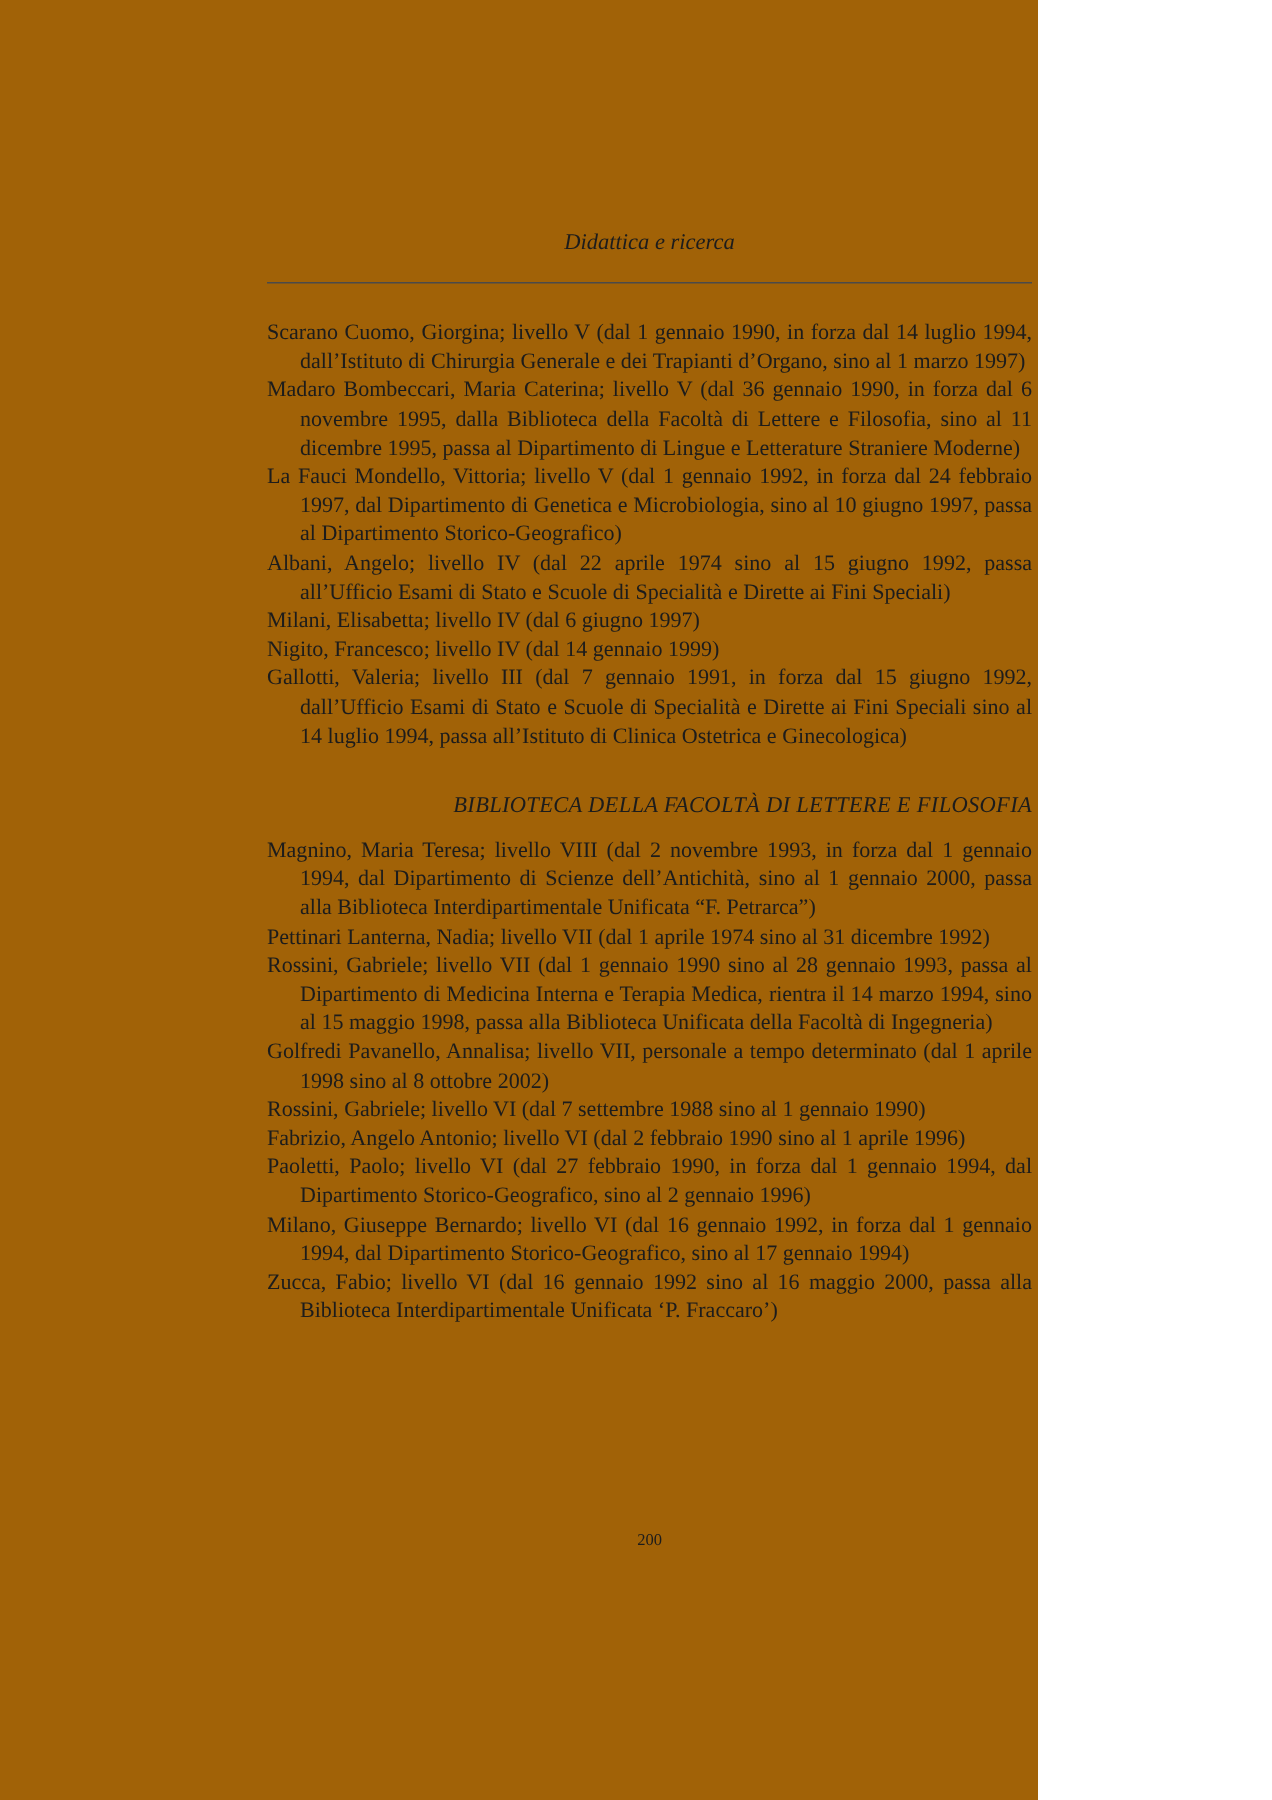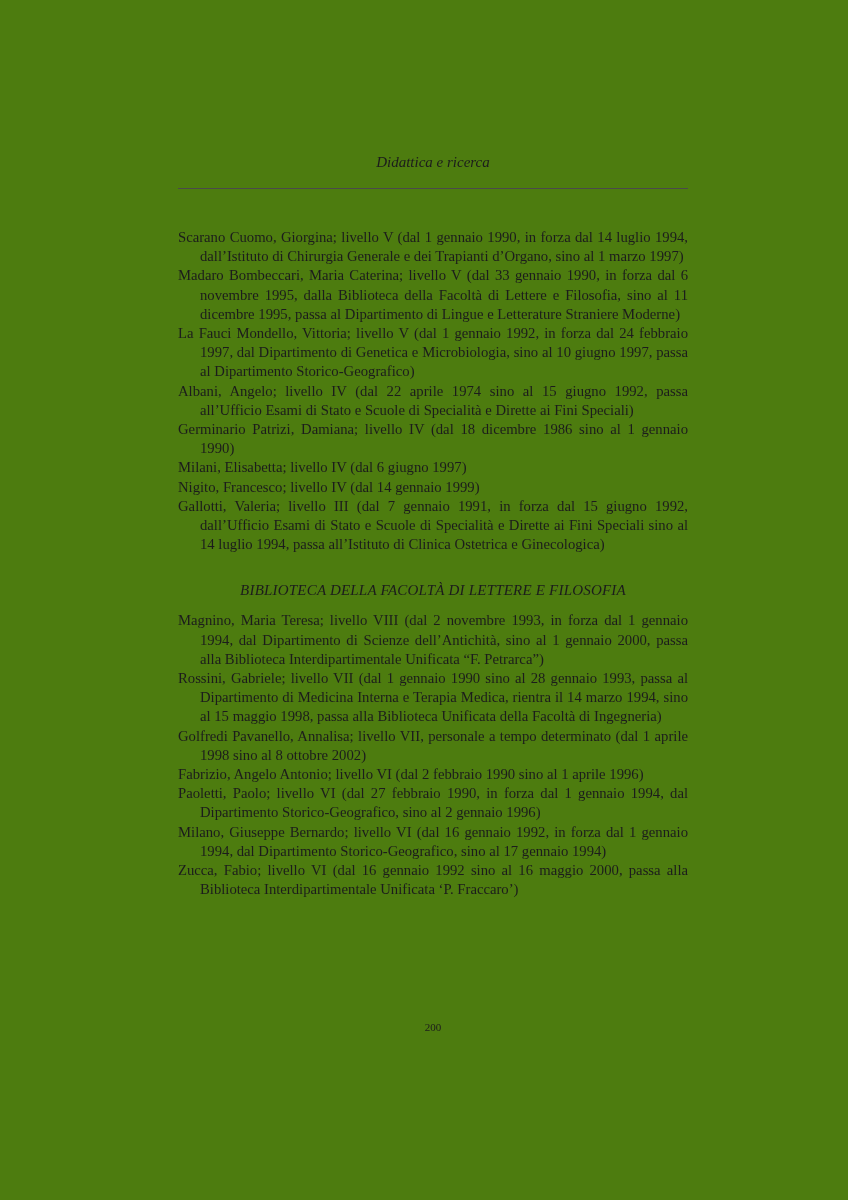--- a/index.html
+++ b/index.html
@@ -2,23 +2,23 @@
 <html><head>
 <meta charset="utf-8">
 <style>
   html, body {
     margin: 0;
     padding: 0;
     background: #ffffff;
   }
   .page {
     position: relative;
-    width: 848px;
+    width: 692px;
     height: 1200px;
-    background: #4d7c0f;
+    background: #a16207;
     font-family: "Liberation Serif", "DejaVu Serif", serif;
     color: #1c1c1c;
     overflow: hidden;
   }
   .running-header {
     position: absolute;
     top: 153px;
     left: 178px;
     width: 510px;
     text-align: center;
@@ -30,35 +30,35 @@
     position: absolute;
     top: 180px;
     left: 178px;
     width: 510px;
     height: 0;
     border: none;
     border-top: 1px solid #4a4a4a;
   }
   .body-block {
     position: absolute;
-    top: 228px;
+    top: 213px;
     left: 178px;
     width: 510px;
   }
   .entry {
     margin: 0;
     text-align: justify;
     font-size: 14.7px;
     line-height: 19.2px;
     padding-left: 22px;
     text-indent: -22px;
   }
   .section-heading {
     margin: 27px 0 11px 0;
-    text-align: center;
+    text-align: right;
     font-style: italic;
     font-size: 15px;
     line-height: 19px;
     letter-spacing: 0.2px;
   }
   .page-number {
     position: absolute;
     top: 1021px;
     left: 178px;
     width: 510px;
@@ -72,35 +72,36 @@
 <div class="page">
 
   <div class="running-header">Didattica e ricerca</div>
 
   <hr class="header-rule">
 
   <div class="body-block">
 
     <div>
         <p class="entry">Scarano Cuomo, Giorgina; livello V (dal 1 gennaio 1990, in forza dal 14 luglio 1994, dall’Istituto di Chirurgia Generale e dei Trapianti d’Organo, sino al 1 marzo 1997)</p>
-        <p class="entry">Madaro Bombeccari, Maria Caterina; livello V (dal 33 gennaio 1990, in forza dal 6 novembre 1995, dalla Biblioteca della Facoltà di Lettere e Filosofia, sino al 11 dicembre 1995, passa al Dipartimento di Lingue e Letterature Straniere Moderne)</p>
+        <p class="entry">Madaro Bombeccari, Maria Caterina; livello V (dal 36 gennaio 1990, in forza dal 6 novembre 1995, dalla Biblioteca della Facoltà di Lettere e Filosofia, sino al 11 dicembre 1995, passa al Dipartimento di Lingue e Letterature Straniere Moderne)</p>
         <p class="entry">La Fauci Mondello, Vittoria; livello V (dal 1 gennaio 1992, in forza dal 24 febbraio 1997, dal Dipartimento di Genetica e Microbiologia, sino al 10 giugno 1997, passa al Dipartimento Storico-Geografico)</p>
         <p class="entry">Albani, Angelo; livello IV (dal 22 aprile 1974 sino al 15 giugno 1992, passa all’Ufficio Esami di Stato e Scuole di Specialità e Dirette ai Fini Speciali)</p>
-        <p class="entry">Germinario Patrizi, Damiana; livello IV (dal 18 dicembre 1986 sino al 1 gennaio 1990)</p>
         <p class="entry">Milani, Elisabetta; livello IV (dal 6 giugno 1997)</p>
         <p class="entry">Nigito, Francesco; livello IV (dal 14 gennaio 1999)</p>
         <p class="entry">Gallotti, Valeria; livello III (dal 7 gennaio 1991, in forza dal 15 giugno 1992, dall’Ufficio Esami di Stato e Scuole di Specialità e Dirette ai Fini Speciali sino al 14 luglio 1994, passa all’Istituto di Clinica Ostetrica e Ginecologica)</p>
       </div>
 
     <div class="section-heading">BIBLIOTECA DELLA FACOLTÀ DI LETTERE E FILOSOFIA</div>
 
     <div>
         <p class="entry">Magnino, Maria Teresa; livello VIII (dal 2 novembre 1993, in forza dal 1 gennaio 1994, dal Dipartimento di Scienze dell’Antichità, sino al 1 gennaio 2000, passa alla Biblioteca Interdipartimentale Unificata “F. Petrarca”)</p>
+        <p class="entry">Pettinari Lanterna, Nadia; livello VII (dal 1 aprile 1974 sino al 31 dicembre 1992)</p>
         <p class="entry">Rossini, Gabriele; livello VII (dal 1 gennaio 1990 sino al 28 gennaio 1993, passa al Dipartimento di Medicina Interna e Terapia Medica, rientra il 14 marzo 1994, sino al 15 maggio 1998, passa alla Biblioteca Unificata della Facoltà di Ingegneria)</p>
         <p class="entry">Golfredi Pavanello, Annalisa; livello VII, personale a tempo determinato (dal 1 aprile 1998 sino al 8 ottobre 2002)</p>
+        <p class="entry">Rossini, Gabriele; livello VI (dal 7 settembre 1988 sino al 1 gennaio 1990)</p>
         <p class="entry">Fabrizio, Angelo Antonio; livello VI (dal 2 febbraio 1990 sino al 1 aprile 1996)</p>
         <p class="entry">Paoletti, Paolo; livello VI (dal 27 febbraio 1990, in forza dal 1 gennaio 1994, dal Dipartimento Storico-Geografico, sino al 2 gennaio 1996)</p>
         <p class="entry">Milano, Giuseppe Bernardo; livello VI (dal 16 gennaio 1992, in forza dal 1 gennaio 1994, dal Dipartimento Storico-Geografico, sino al 17 gennaio 1994)</p>
         <p class="entry">Zucca, Fabio; livello VI (dal 16 gennaio 1992 sino al 16 maggio 2000, passa alla Biblioteca Interdipartimentale Unificata ‘P. Fraccaro’)</p>
       </div>
 
   </div>
 
   <div class="page-number">200</div>
 

